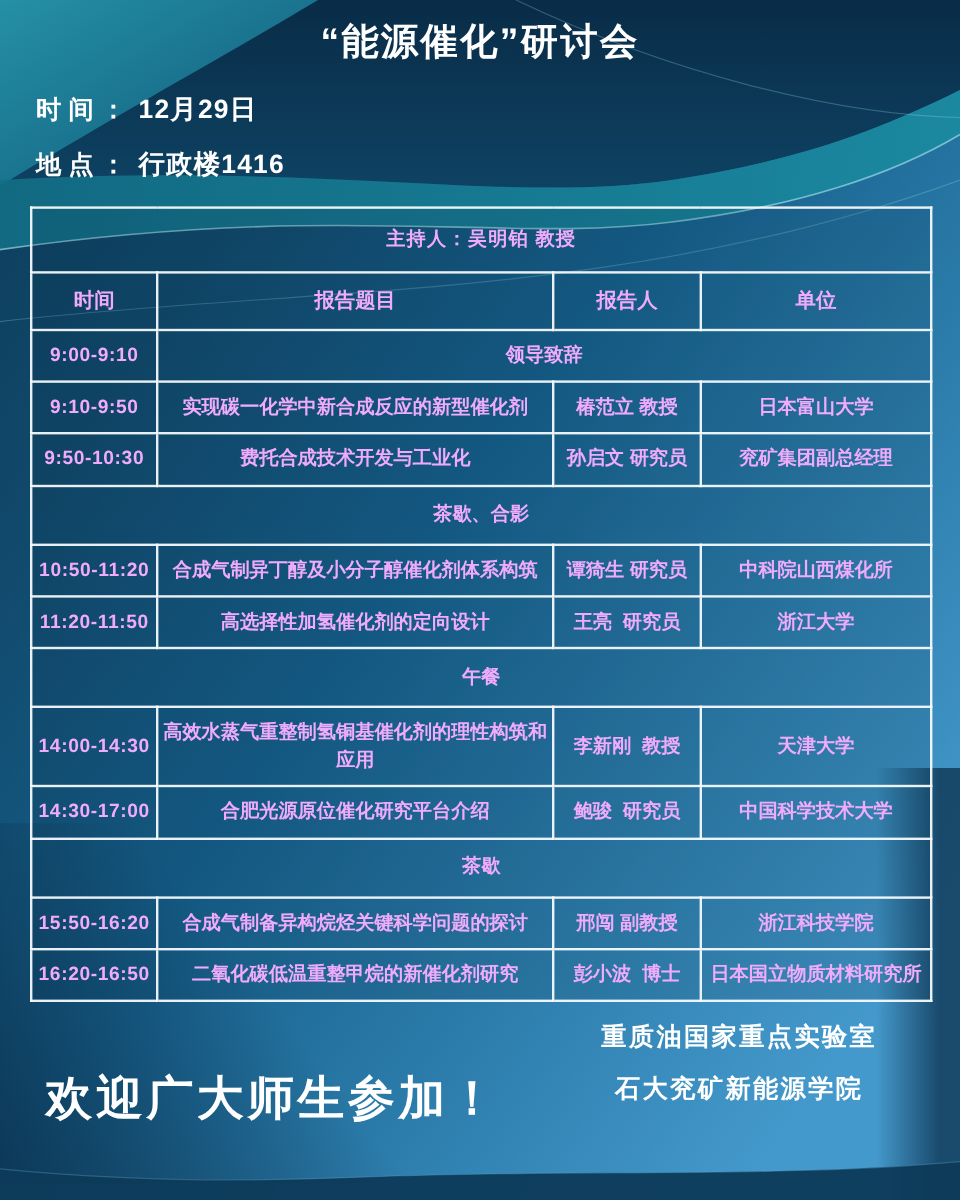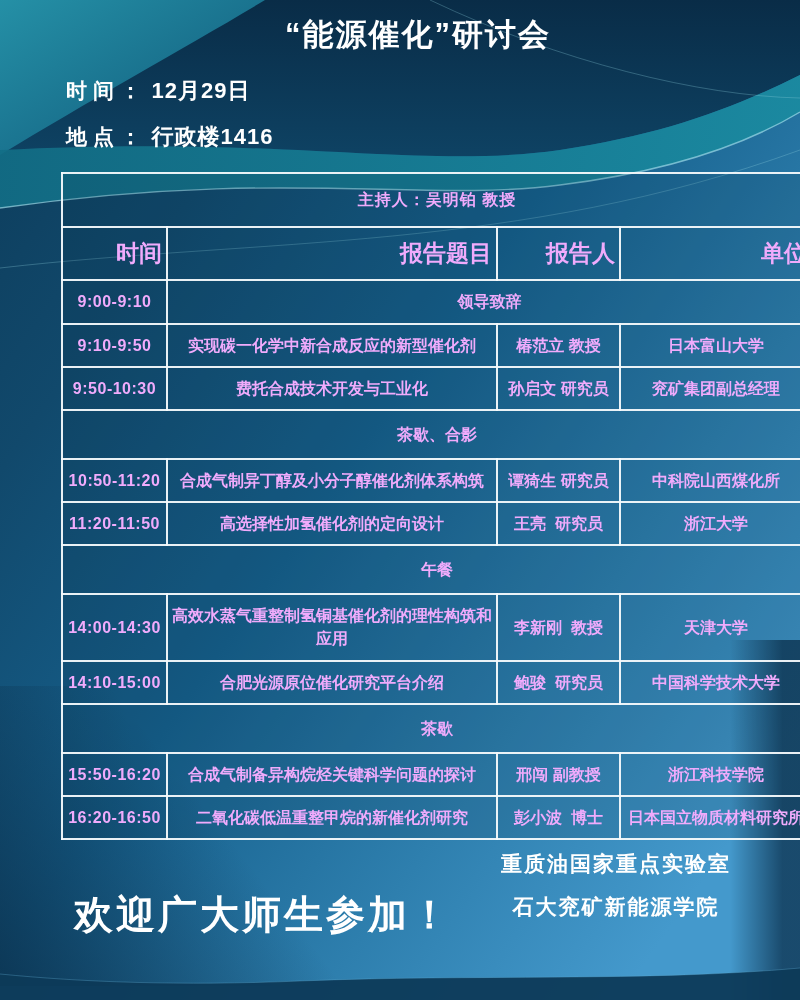--- a/index.html
+++ b/index.html
@@ -10,42 +10,42 @@
   .bg-base { position:absolute; inset:0;
     background: linear-gradient(125deg, #0c3a58 0%, #11496c 22%, #16608c 45%, #2e7fae 68%, #4499cc 88%, #4499cc 100%);
   }
   .waves-top { position:absolute; top:0; left:0; }
   .waves-bottom { position:absolute; bottom:0; left:0; }
   .shade-bl { position:absolute; left:0; bottom:14px; width:360px; height:300px;
     background: linear-gradient(52deg, rgba(9,42,68,0.75) 0%, rgba(9,42,68,0) 58%); }
   .shade-r { position:absolute; right:0; top:640px; width:70px; height:360px;
     background: linear-gradient(to right, rgba(9,44,72,0) 0%, rgba(9,44,72,0.72) 75%); }
 
-  .content { position:absolute; inset:0; z-index:2; color:#ffffff;margin-left:36px; }
+  .content { position:absolute; inset:0; z-index:2; color:#ffffff; }
 
   
   .title { position:absolute; top:14px; left:0; width:100%; text-align:center;
     font-size:31px; font-weight:bold; letter-spacing:2px; color:#ffffff; }
   .meta { position:absolute; left:30px; font-weight:bold; color:#ffffff; }
   .meta-time { top:76px; }
   .meta-loc  { top:122px; }
   .meta-label { font-size:21px; letter-spacing:6px; font-family:"DejaVu Serif", serif; }
   .meta-value { font-size:22px; letter-spacing:1px; }
 
   
   table.schedule { position:absolute; top:172px; left:25px; width:750px;
     border-collapse:collapse; table-layout:fixed; }
   table.schedule td, table.schedule th {
     border:2px solid rgba(245,250,252,0.95);
     background: rgba(8,40,64,0.14);
     color:#f0abfc; font-weight:bold; text-align:center; vertical-align:middle;
     padding:9px 4px; font-size:16px; line-height:1.45;
   }
   td.mod { height:34px; font-size:17px; letter-spacing:1px; }
-  tr.header-row th { height:28px; font-size:23px;text-align:right; }
+  tr.header-row th { height:28px; font-size:17px; }
   tr.talk { height:37px; }
   tr.open { height:34px; }
   tr.break { height:49px; }
   td.speaker-cell { white-space:pre-wrap; }
   td.time-cell { letter-spacing:0.5px; }
 
   
   .welcome { position:absolute; left:38px; top:888px;
     font-family:"DejaVu Serif", serif; font-weight:bold; font-size:39px; letter-spacing:3px; }
   .org { position:absolute; right:34px; top:842px; width:300px; text-align:center;
@@ -153,21 +153,21 @@
           <tr class="break">
             <td class="break-cell" colspan="4">午餐</td>
           </tr>
           <tr class="talk">
             <td class="time-cell">14:00-14:30</td>
             <td class="title-cell">高效水蒸气重整制氢铜基催化剂的理性构筑和应用</td>
             <td class="speaker-cell">李新刚  教授</td>
             <td class="org-cell">天津大学</td>
           </tr>
           <tr class="talk">
-            <td class="time-cell">14:10-15:00</td>
+            <td class="time-cell">14:30-17:00</td>
             <td class="title-cell">合肥光源原位催化研究平台介绍</td>
             <td class="speaker-cell">鲍骏  研究员</td>
             <td class="org-cell">中国科学技术大学</td>
           </tr>
           <tr class="break">
             <td class="break-cell" colspan="4">茶歇</td>
           </tr>
           <tr class="talk">
             <td class="time-cell">15:50-16:20</td>
             <td class="title-cell">合成气制备异构烷烃关键科学问题的探讨</td>

